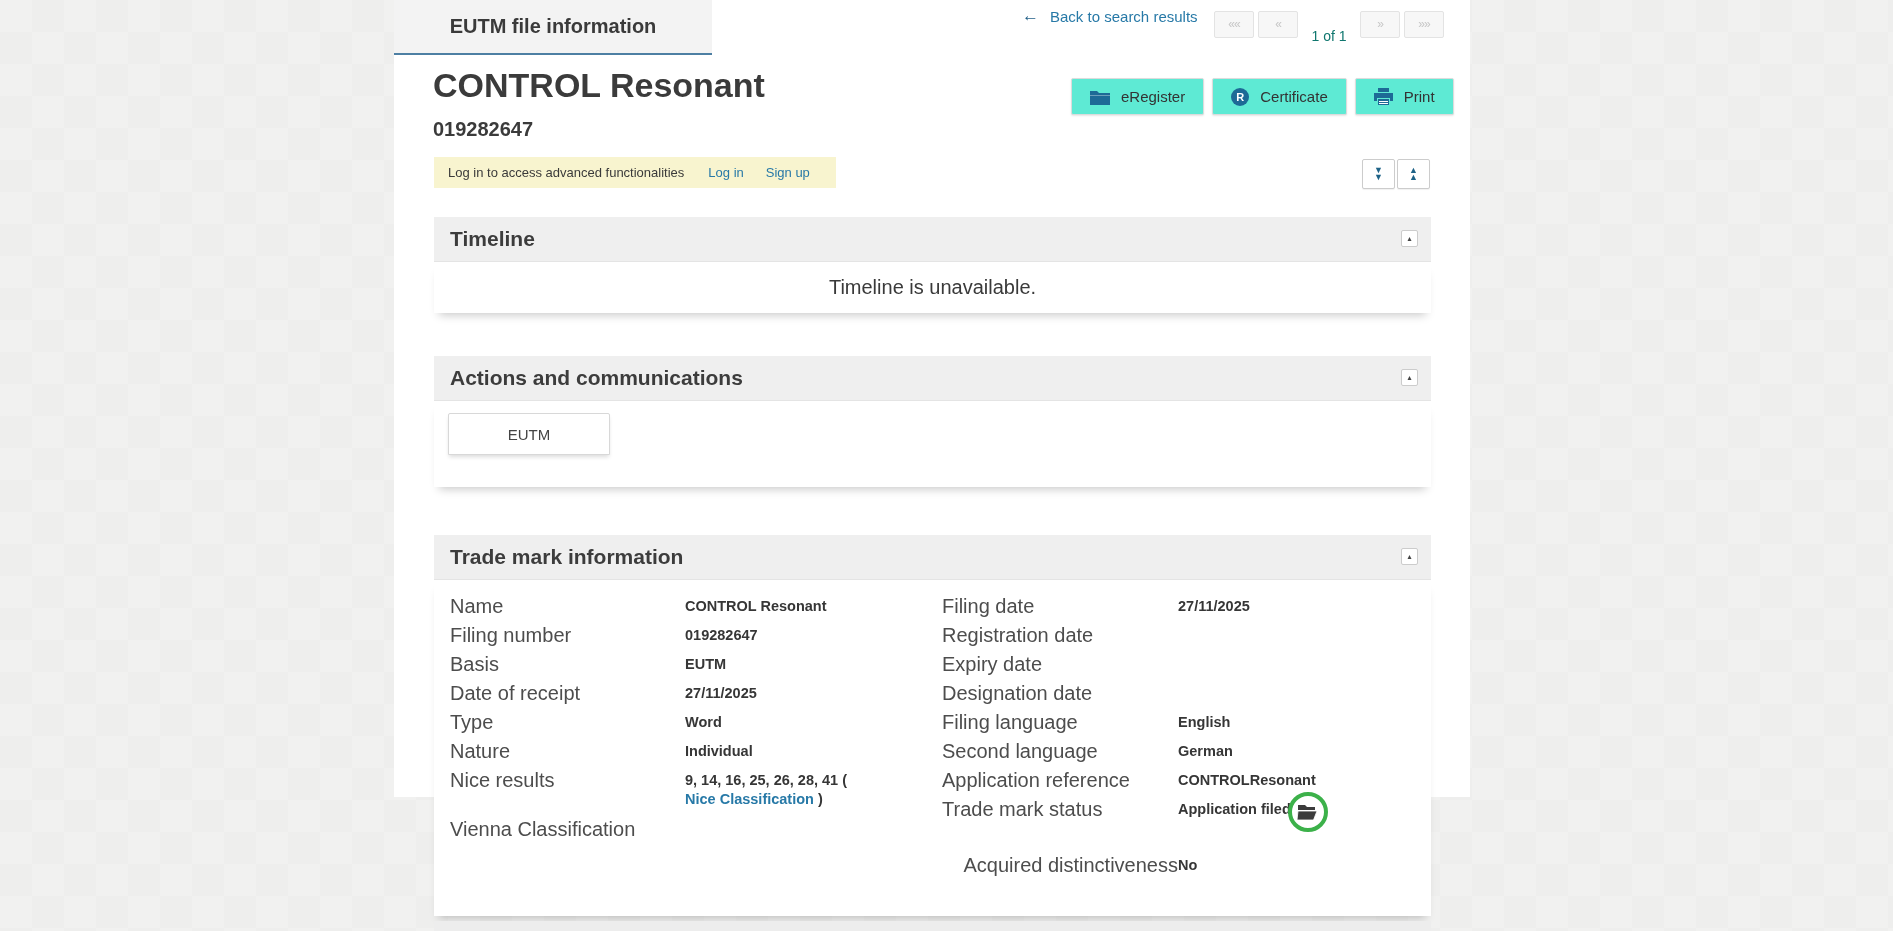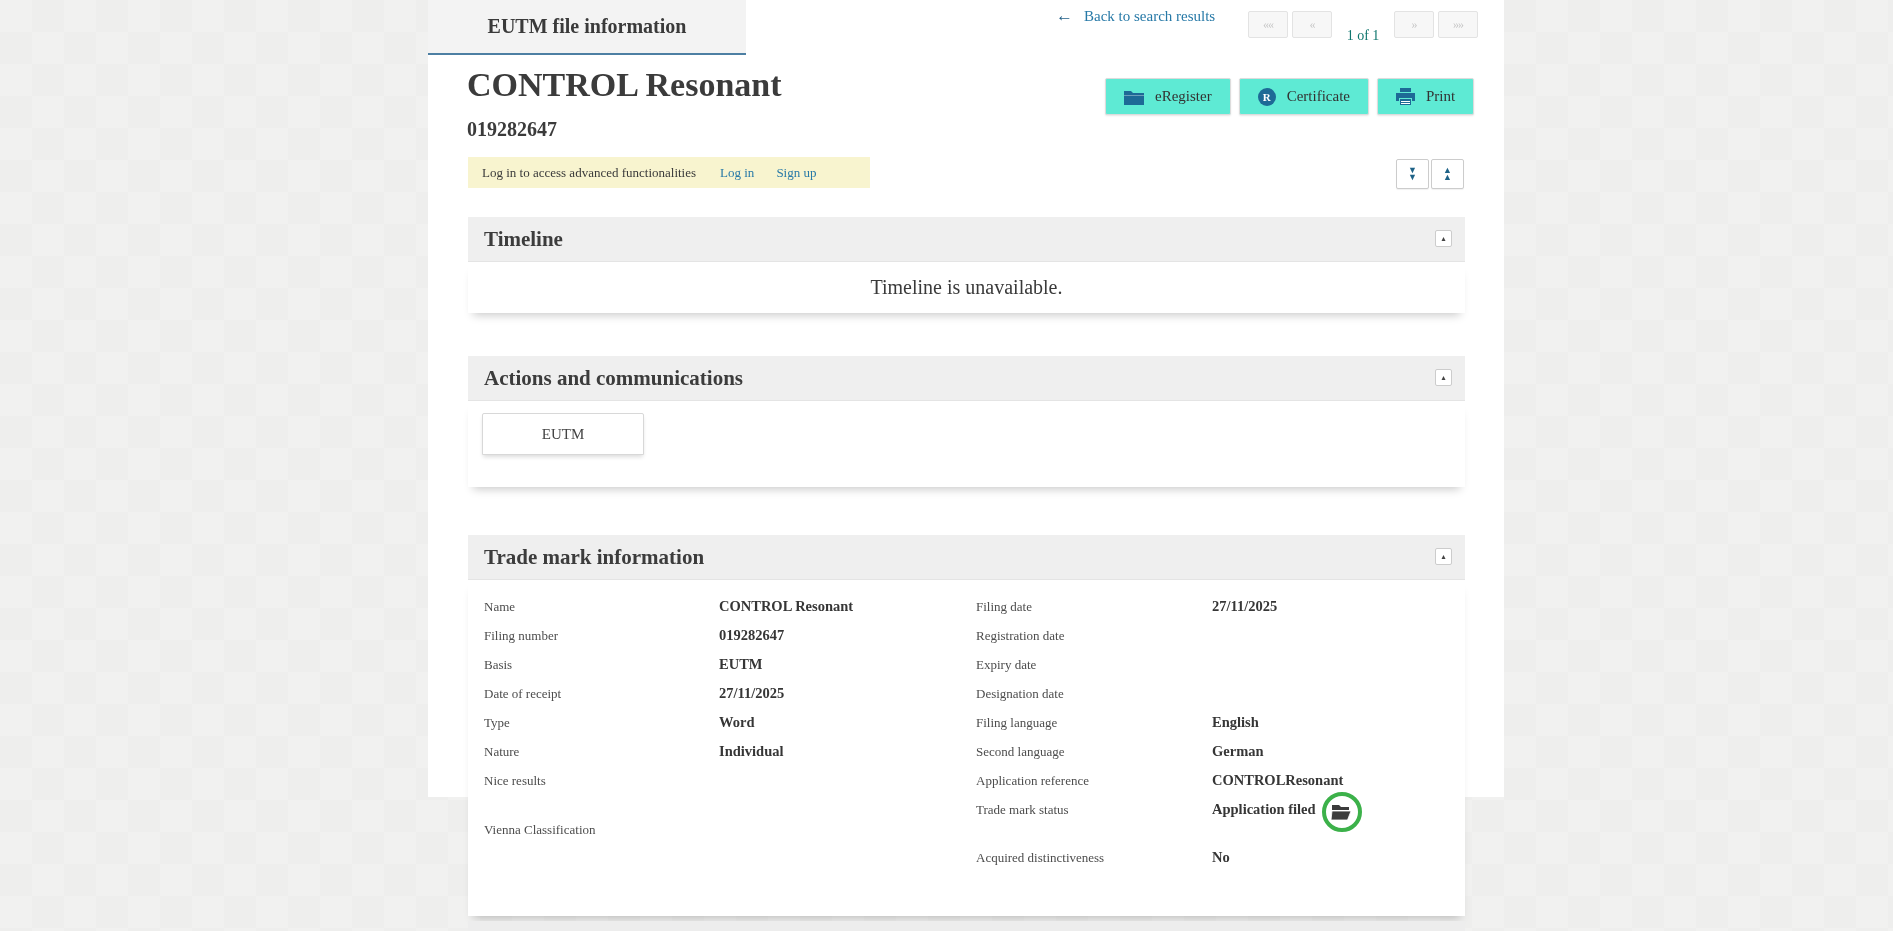--- a/index.html
+++ b/index.html
@@ -9,23 +9,22 @@
     background-color:#f1f1f0;
     background-image:
       linear-gradient(45deg, rgba(0,0,0,0.012) 25%, transparent 25%, transparent 75%, rgba(0,0,0,0.012) 75%),
       linear-gradient(45deg, rgba(0,0,0,0.012) 25%, transparent 25%, transparent 75%, rgba(0,0,0,0.012) 75%);
     background-size:64px 64px;
     background-position:0 0, 32px 32px;
     overflow:hidden;
     position:relative;
   }
   .column {
-    position:absolute; left:428px; top:0; width:1076px; height:797px;
+    position:absolute; left:394px; top:0; width:1076px; height:797px;
     background:#ffffff;
-    font-family:Liberation Serif, serif;
   }
   
   .file-tab {
     position:absolute; left:0; top:0; width:318px; height:55px;
     background:#f3f3f3; border-bottom:2px solid #4d7fa3;
     display:flex; align-items:center; justify-content:center;
     font-size:20px; font-weight:600; color:#3a3a3a; cursor:pointer;
   }
   
   .back-link {
@@ -97,34 +96,34 @@
     background:#fff; border:1px solid #d8d8d8; border-radius:2px 2px 0 0;
     box-shadow:0 3px 4px -1px rgba(0,0,0,0.14);
     display:flex; align-items:center; justify-content:center;
     font-size:15px; color:#444; cursor:pointer;
   }
   .tm-body { height:336px; }
   .fields { position:absolute; top:12px; }
   .fields.left { left:16px; width:480px; }
   .fields.right { left:508px; width:480px; }
   .frow { display:flex; align-items:flex-start; min-height:29px; }
-  .frow .flabel { width:235px; flex:0 0 235px; font-size:13px; color:#4d4d4d; line-height:19px; padding-top:5px; }
+  .frow .flabel { width:235px; flex:0 0 235px; font-size:20px; color:#4d4d4d; line-height:19px; padding-top:5px; }
   .fields.right .frow .flabel { width:236px; flex:0 0 236px; }
   .frow .fvalue { font-size:14.5px; font-weight:bold; color:#363636; line-height:19px; padding-top:5px; }
   .frow.nice { min-height:49px; }
   .frow.nice .fvalue { width:165px; }
   .fvalue a { color:#2779a7; text-decoration:none; font-weight:bold; cursor:pointer; }
   .frow.status { min-height:46px; position:relative; }
   .status-icon {
     position:absolute; left:346px; top:-3px;
     width:40px; height:40px; border-radius:50%;
     border:4px solid #3cb14a; background:#fff;
     display:flex; align-items:center; justify-content:center;
   }
-  .frow.acquired { margin-top:2px; }
+  .frow.acquired { margin-top:10px;text-align:right; }
   .bottom-bar { position:absolute; left:40px; top:921px; width:997px; height:10px; background:#ededed; }
 </style>
 </head>
 <body>
 
 <div class="column">
 
   <div class="file-tab">
     <span>EUTM file information</span>
   </div>
@@ -244,20 +243,23 @@
         <div class="frow">
           <div class="flabel">Type</div>
           <div class="fvalue">Word</div>
         </div>
         <div class="frow">
           <div class="flabel">Nature</div>
           <div class="fvalue">Individual</div>
         </div>
         <div class="frow nice">
           <div class="flabel">Nice results</div>
+          <div class="fvalue">
+            <span>9, 14, 16, 25, 26, 28, 41 ( </span><a>Nice Classification</a><span> )</span>
+          </div>
         </div>
         <div class="frow">
           <div class="flabel">Vienna Classification</div>
           <div class="fvalue"></div>
         </div>
       </div>
 
       <div class="fields right">
         <div class="frow">
           <div class="flabel">Filing date</div>

